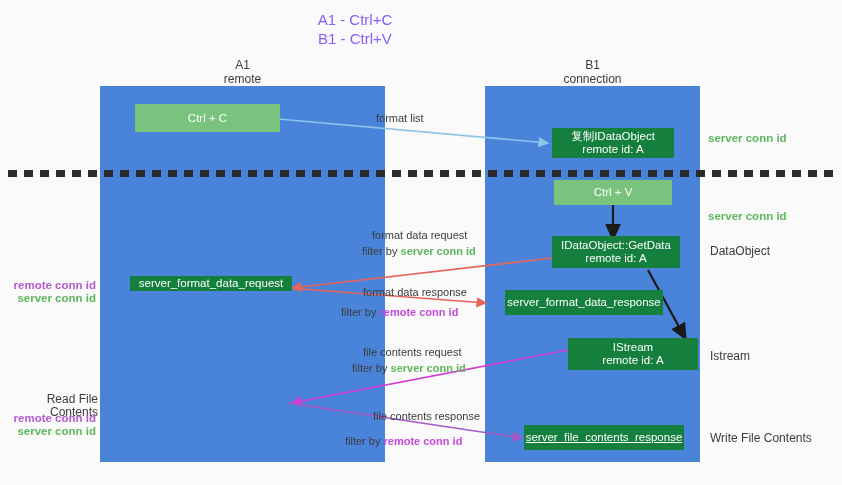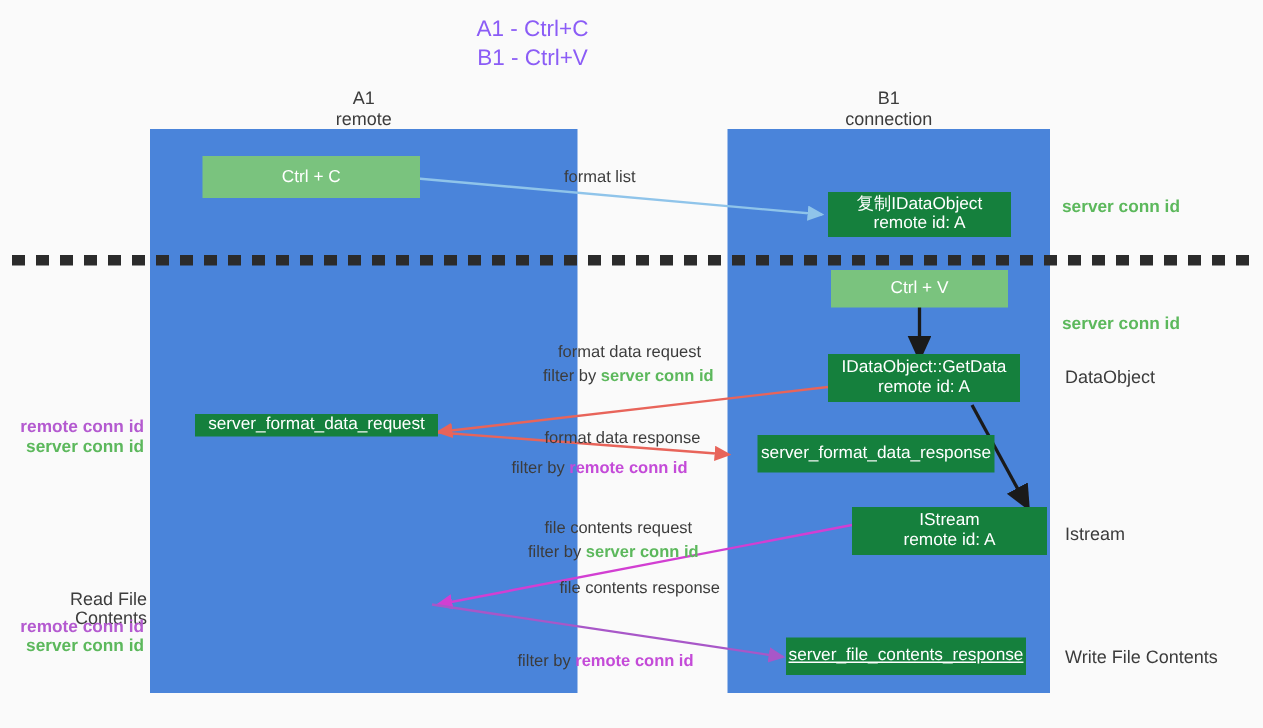--- a/index.html
+++ b/index.html
@@ -201,18 +201,18 @@
   <div class="edge-lbl" style="left:363px; top:285px;">format data response</div>
   <div class="edge-lbl" style="left:341px; top:305px;">
     <span>filter by </span><span class="p">remote conn id</span>
   </div>
 
   <div class="edge-lbl" style="left:363px; top:345px;">file contents request</div>
   <div class="edge-lbl" style="left:352px; top:361px;">
     <span>filter by </span><span class="g">server conn id</span>
   </div>
 
-  <div class="edge-lbl" style="left:373px; top:385px;text-align:center;">file contents response</div>
+  <div class="edge-lbl" style="left:373px; top:409px;text-align:center;">file contents response</div>
   <div class="edge-lbl" style="left:345px; top:434px;">
     <span>filter by </span><span class="p">remote conn id</span>
   </div>
 
 </div>
 
 </body></html>

